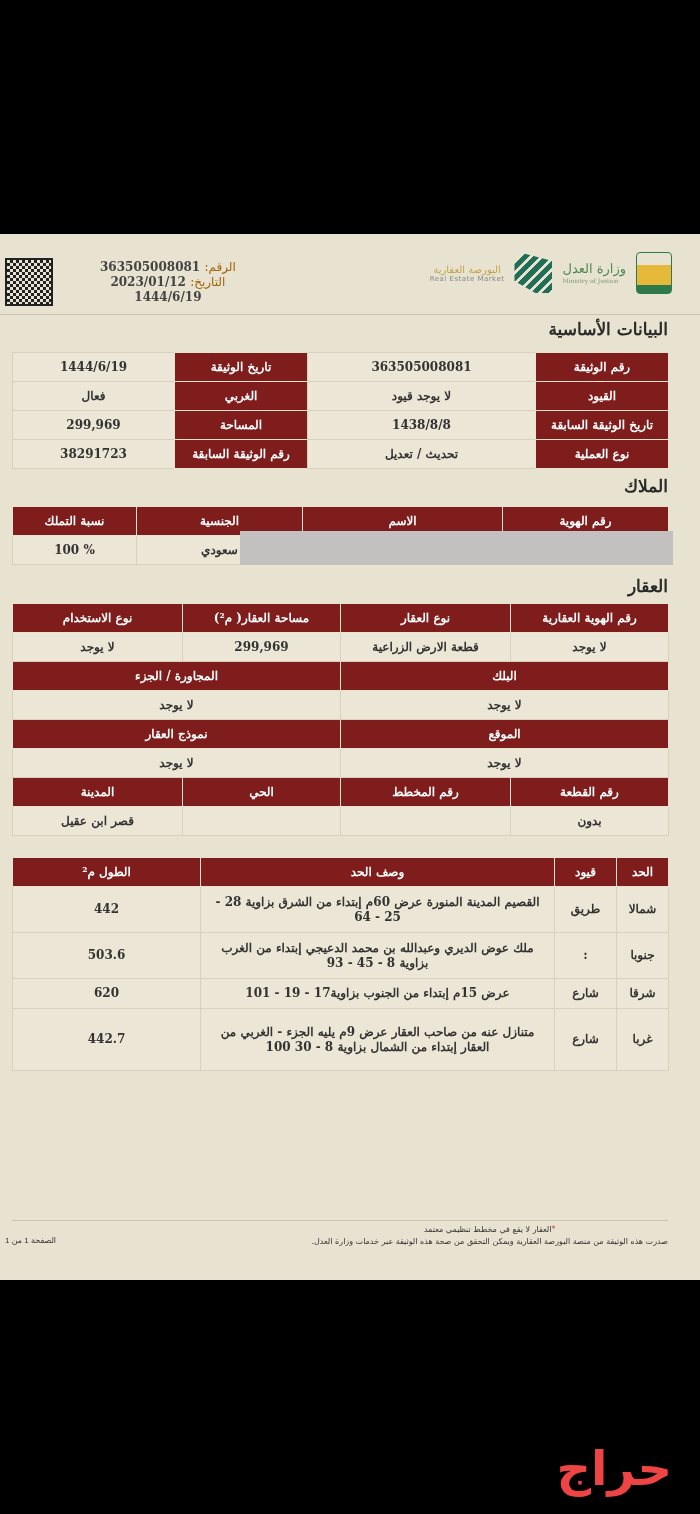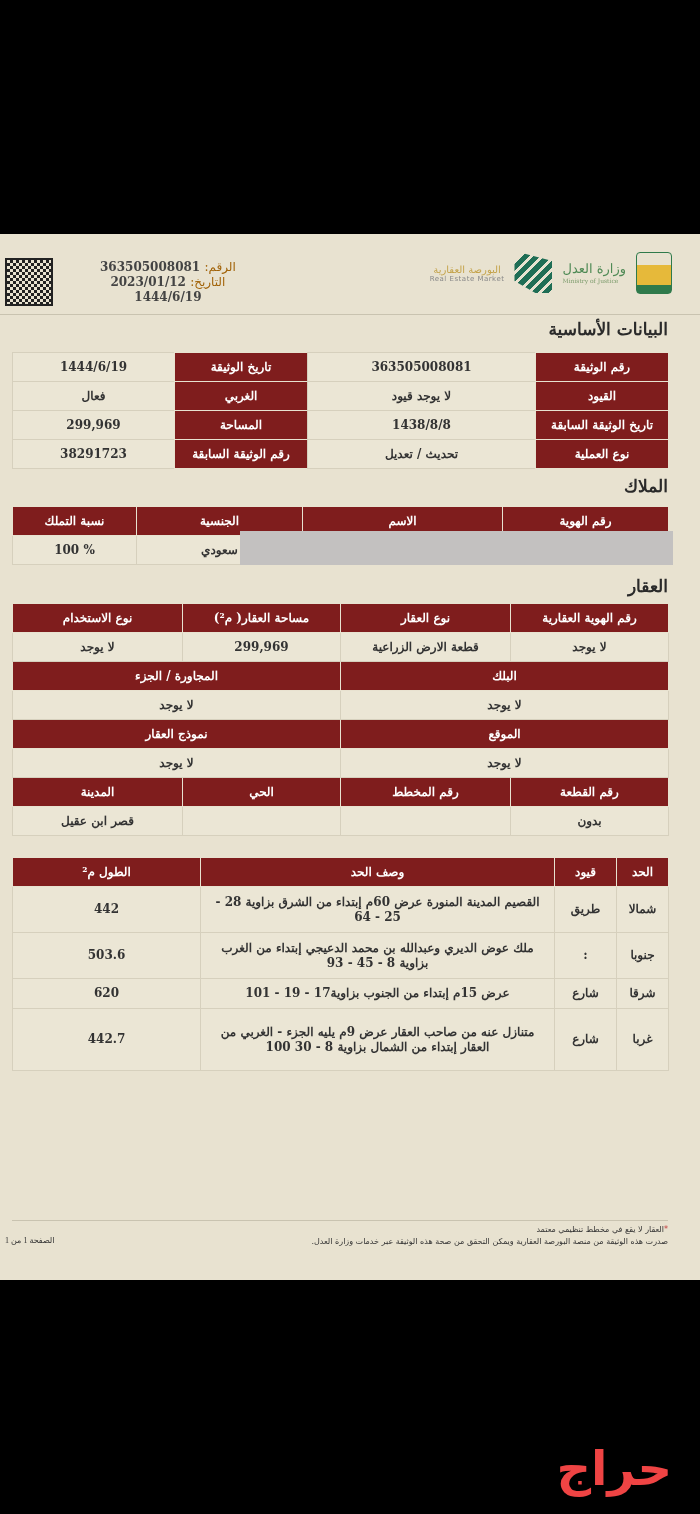--- a/index.html
+++ b/index.html
@@ -20,23 +20,23 @@
       repeating-conic-gradient(#222 0 25%, #e8e2d0 0 50%) 0 0/6px 6px; border:2px solid #222; box-sizing:border-box; }
   .hr { position:absolute; left:0; right:0; top:80px; height:1px; background:#c9c3b0; }
   .sec-title { position:absolute; right:32px; font-size:17px; font-weight:bold; color:#2a2a2a; }
   table { border-collapse:collapse; position:absolute; left:12px; width:656px; table-layout:fixed; direction:rtl; }
   td, th { border:1px solid #d6d0bd; font-size:12px; text-align:center; height:28px; padding:0 4px; font-weight:bold; color:#333; }
   th, td.h { background:#7f1d1d; color:#fff; font-weight:bold; border-color:#e8e2d0; }
   td.v { background:#ebe6d5; }
   .redact { position:absolute; left:240px; top:297px; width:433px; height:34px; background:#c3c1c0; }
   .bd td { height:auto; padding:6px 6px; line-height:15px; }
   .foot-line { position:absolute; left:12px; width:656px; top:986px; height:1px; background:#c9c3b0; }
-  .foot { position:absolute; right:32px; top:990px; font-size:8px; line-height:12px; color:#333; font-family:"DejaVu Sans", sans-serif; text-align:right; }
+  .foot { position:absolute; right:32px; top:990px; font-size:8px; line-height:12px; color:#333; font-family:"DejaVu Sans", sans-serif; text-align:center; }
   .foot .star { color:#c03a3a; }
-  .page { position:absolute; left:5px; top:1002px; font-size:8px; color:#333; font-family:Liberation Serif, serif; }
+  .page { position:absolute; left:5px; top:1002px; font-size:8px; color:#333; font-family:Liberation Sans, sans-serif; }
   .haraj { position:absolute; right:28px; top:1440px; font-size:48px; font-weight:bold; color:#ef4444; font-family:"DejaVu Sans", sans-serif; direction:rtl; letter-spacing:-2px; }
 </style>
 </head>
 <body>
 
 <div class="doc">
   <div class="hdr">
     <div class="logos">
       <div class="moj-emblem"></div>
       <div class="moj-text"><span>وزارة العدل</span><small>Ministry of Justice</small></div>

